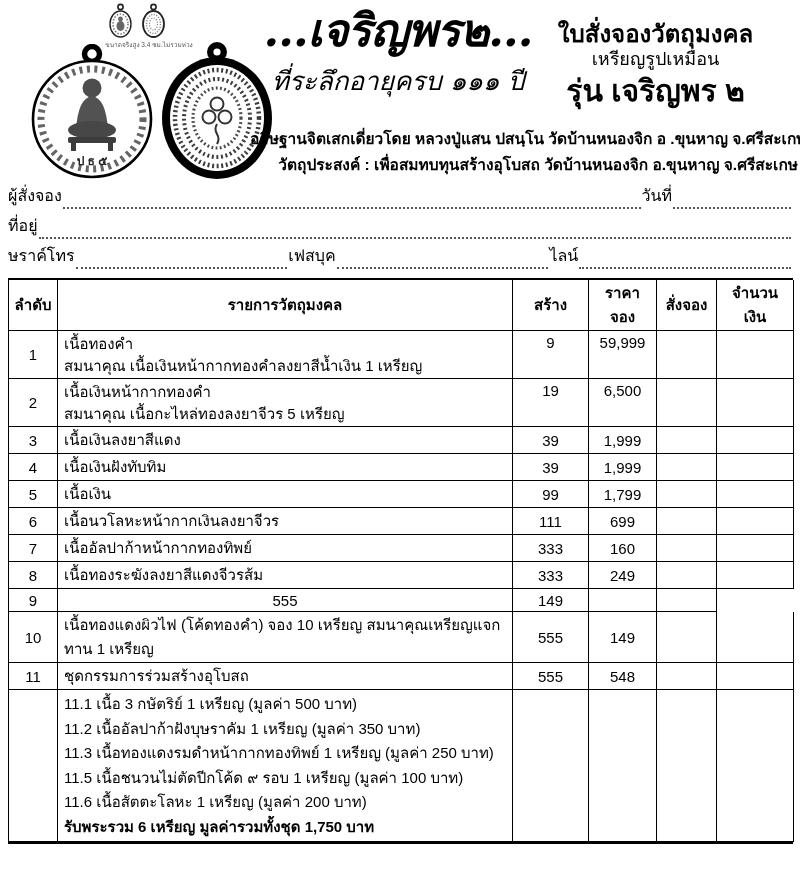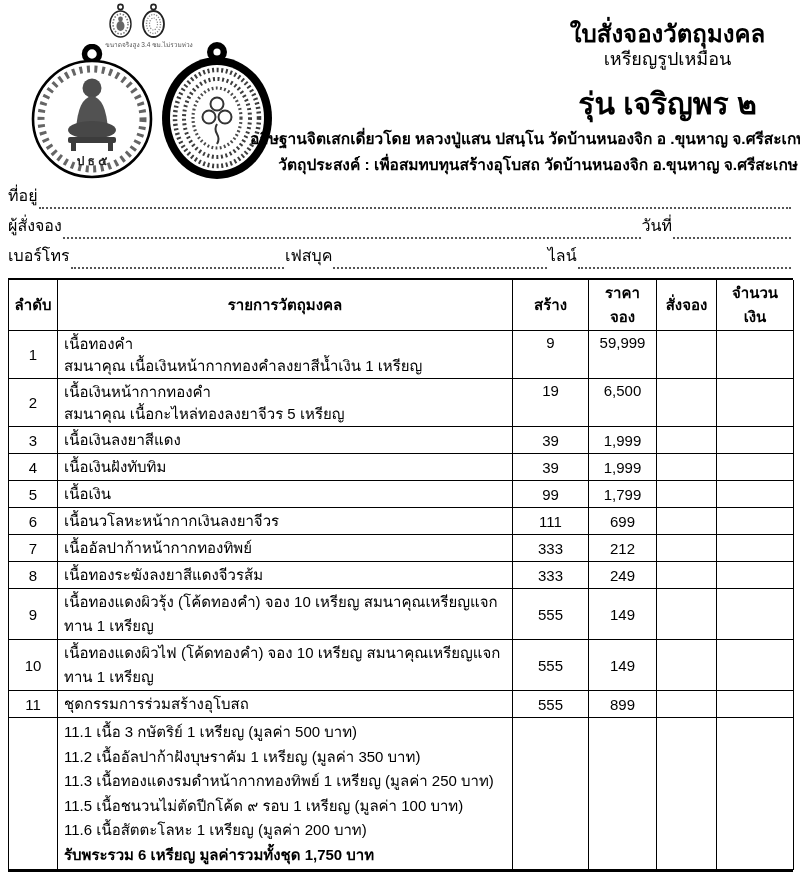--- a/index.html
+++ b/index.html
@@ -20,24 +20,24 @@
   .title-block { position:absolute; left:248px; top:6px; width:300px; text-align:center; }
   .title-main {
     font-family:"DejaVu Serif","Liberation Serif",serif;
     font-style:italic; font-weight:700; font-size:45px; line-height:1.1;
     letter-spacing:-1px; white-space:nowrap;
   }
   .title-sub {
     font-family:"DejaVu Serif","Liberation Serif",serif;
     font-style:italic; font-size:26px; margin-top:4px; white-space:nowrap;
   }
-  .right-block { position:absolute; left:540px; top:20px; width:255px; text-align:center; }
+  .right-block { position:absolute; left:528px; top:20px; width:255px; text-align:center; }
   .form-title { font-weight:700; font-size:24px; line-height:1.15; }
   .form-subtitle { font-weight:400; font-size:18px; line-height:1.3; }
-  .edition { font-weight:700; font-size:30px; line-height:1.2; margin-top:15px; }
+  .edition { font-weight:700; font-size:30px; line-height:1.2; margin-top:2px; }
 
   .blessing { position:absolute; left:250px; top:126px; width:548px; font-weight:700; font-size:15.5px; white-space:nowrap; }
   .purpose  { position:absolute; left:258px; top:152px; width:540px; font-weight:700; font-size:15.5px; white-space:nowrap;text-align:right; }
 
   
   .fill-section { padding:4px 8px 2px 8px; }
   .fill-line { display:flex; align-items:flex-end; height:27px; font-size:16px; margin-bottom:3px; }
   .fill-line .lbl { white-space:nowrap; padding-bottom:1px; }
   .dots { border-bottom:2px dotted #555; height:10px; margin:0 1px; }
   .grow1 { flex:1 1 auto; }
@@ -105,44 +105,48 @@
       <ellipse cx="59" cy="78" rx="42" ry="48" fill="none" stroke="#3d3d3d" stroke-width="4.5" stroke-dasharray="2 2.6"></ellipse>
       <ellipse cx="59" cy="78" rx="33" ry="39" fill="none" stroke="#3d3d3d" stroke-width="4" stroke-dasharray="2 2.6"></ellipse>
       <ellipse cx="59" cy="78" rx="24" ry="30" fill="none" stroke="#4a4a4a" stroke-width="3.2" stroke-dasharray="1.8 2.4"></ellipse>
 
       <circle cx="59" cy="64" r="6.5" fill="#fff" stroke="#333" stroke-width="2"></circle>
       <circle cx="51" cy="77" r="6.5" fill="#fff" stroke="#333" stroke-width="2"></circle>
       <circle cx="67" cy="77" r="6.5" fill="#fff" stroke="#333" stroke-width="2"></circle>
       <path d="M59,84 q-3,5 0,10 q3,5 0,10" fill="none" stroke="#333" stroke-width="2"></path>
     </svg>
 
+    <div class="title-block">
+      <div class="title-main">...เจริญพร๒...</div>
+      <div class="title-sub">ที่ระลึกอายุครบ ๑๑๑ ปี</div>
+    </div>
 
     <div class="right-block">
       <div class="form-title">ใบสั่งจองวัตถุมงคล</div>
       <div class="form-subtitle">เหรียญรูปเหมือน</div>
       <div class="edition">รุ่น เจริญพร ๒</div>
     </div>
 
     <div class="blessing">อธิษฐานจิตเสกเดี่ยวโดย หลวงปู่แสน ปสนฺโน วัดบ้านหนองจิก อ .ขุนหาญ จ.ศรีสะเกษ</div>
     <div class="purpose">วัตถุประสงค์ : เพื่อสมทบทุนสร้างอุโบสถ วัดบ้านหนองจิก อ.ขุนหาญ จ.ศรีสะเกษ</div>
   </div>
 
   <div class="fill-section">
     <div class="fill-line">
-      <span class="lbl">ที่อยู่</span>
-      <span class="dots grow1"></span>
-    </div>
-    <div class="fill-line">
       <span class="lbl">ผู้สั่งจอง</span>
       <span class="dots grow1"></span>
       <span class="lbl">วันที่</span>
       <span class="dots w110"></span>
     </div>
     <div class="fill-line">
-      <span class="lbl">เบอร์โทร</span>
+      <span class="lbl">ที่อยู่</span>
+      <span class="dots grow1"></span>
+    </div>
+    <div class="fill-line">
+      <span class="lbl">ษราค์โทร</span>
       <span class="dots grow1"></span>
       <span class="lbl">เฟสบุค</span>
       <span class="dots grow1"></span>
       <span class="lbl">ไลน์</span>
       <span class="dots grow1"></span>
     </div>
   </div>
 
   <div class="tbl">
     <div class="trow thead">
@@ -207,54 +211,53 @@
       <div class="cell">เนื้อนวโลหะหน้ากากเงินลงยาจีวร</div>
       <div class="cell ctr">111</div>
       <div class="cell ctr">699</div>
       <div class="cell"></div>
       <div class="cell"></div>
     </div>
     <div class="trow r1">
       <div class="cell ctr">7</div>
       <div class="cell">เนื้ออัลปาก้าหน้ากากทองทิพย์</div>
       <div class="cell ctr">333</div>
-      <div class="cell ctr">212</div>
+      <div class="cell ctr">160</div>
       <div class="cell"></div>
       <div class="cell"></div>
     </div>
     <div class="trow r1">
       <div class="cell ctr">8</div>
       <div class="cell">เนื้อทองระฆังลงยาสีแดงจีวรส้ม</div>
       <div class="cell ctr">333</div>
       <div class="cell ctr">249</div>
       <div class="cell"></div>
       <div class="cell"></div>
     </div>
     <div class="trow r1">
       <div class="cell ctr">9</div>
-      <div class="cell">เนื้อทองแดงผิวรุ้ง (โค้ดทองคำ)  จอง 10 เหรียญ สมนาคุณเหรียญแจกทาน 1 เหรียญ</div>
       <div class="cell ctr">555</div>
       <div class="cell ctr">149</div>
       <div class="cell"></div>
       <div class="cell"></div>
     </div>
     <div class="trow r1">
       <div class="cell ctr">10</div>
       <div class="cell">เนื้อทองแดงผิวไฟ (โค้ดทองคำ) จอง 10 เหรียญ สมนาคุณเหรียญแจกทาน 1 เหรียญ</div>
       <div class="cell ctr">555</div>
       <div class="cell ctr">149</div>
       <div class="cell"></div>
       <div class="cell"></div>
     </div>
 
     <div class="trow r1">
       <div class="cell ctr">11</div>
       <div class="cell">ชุดกรรมการร่วมสร้างอุโบสถ</div>
       <div class="cell ctr">555</div>
-      <div class="cell ctr">899</div>
+      <div class="cell ctr">548</div>
       <div class="cell"></div>
       <div class="cell"></div>
     </div>
 
     <div class="trow">
       <div class="cell"></div>
       <div class="cell subblock">
         <div class="sline">11.1 เนื้อ 3 กษัตริย์ 1 เหรียญ (มูลค่า 500 บาท)</div>
         <div class="sline">11.2 เนื้ออัลปาก้าฝังบุษราคัม 1 เหรียญ (มูลค่า 350 บาท)</div>
         <div class="sline">11.3 เนื้อทองแดงรมดำหน้ากากทองทิพย์ 1 เหรียญ (มูลค่า 250 บาท)</div>

